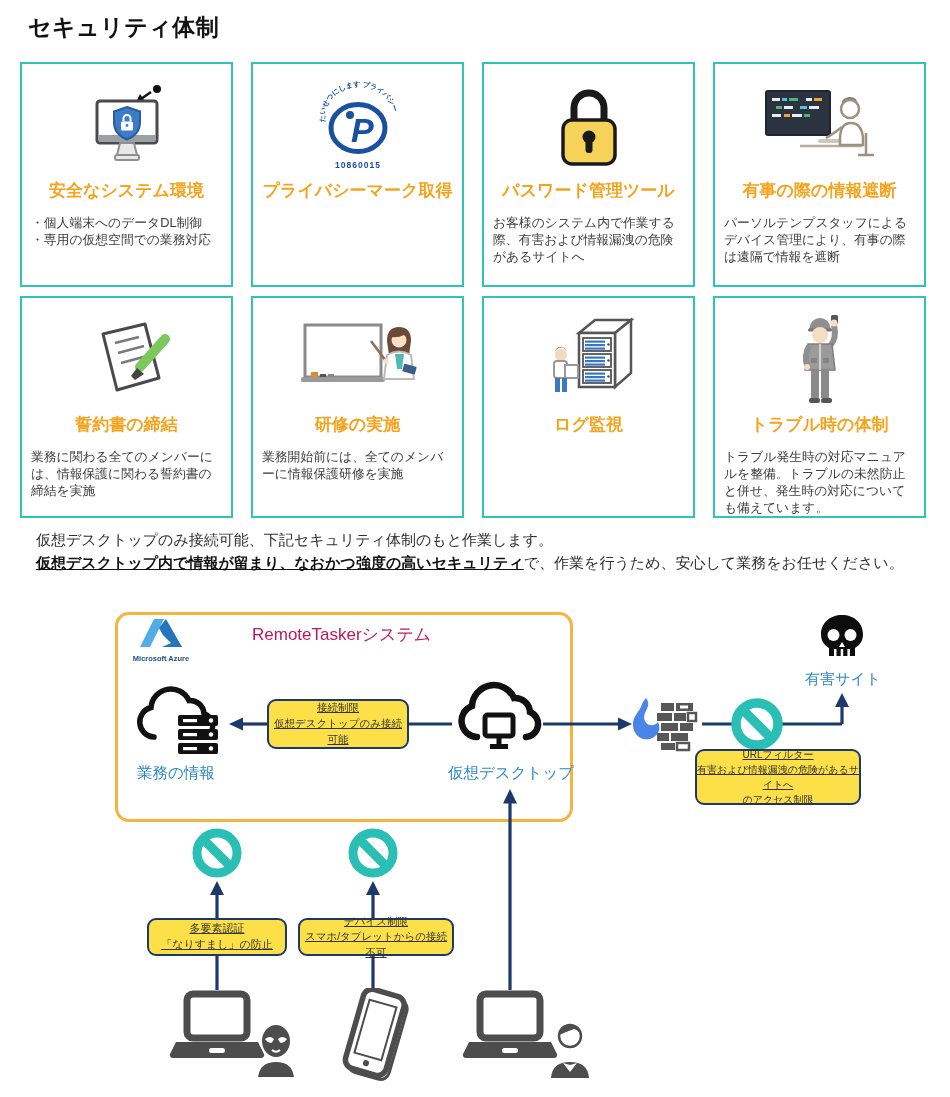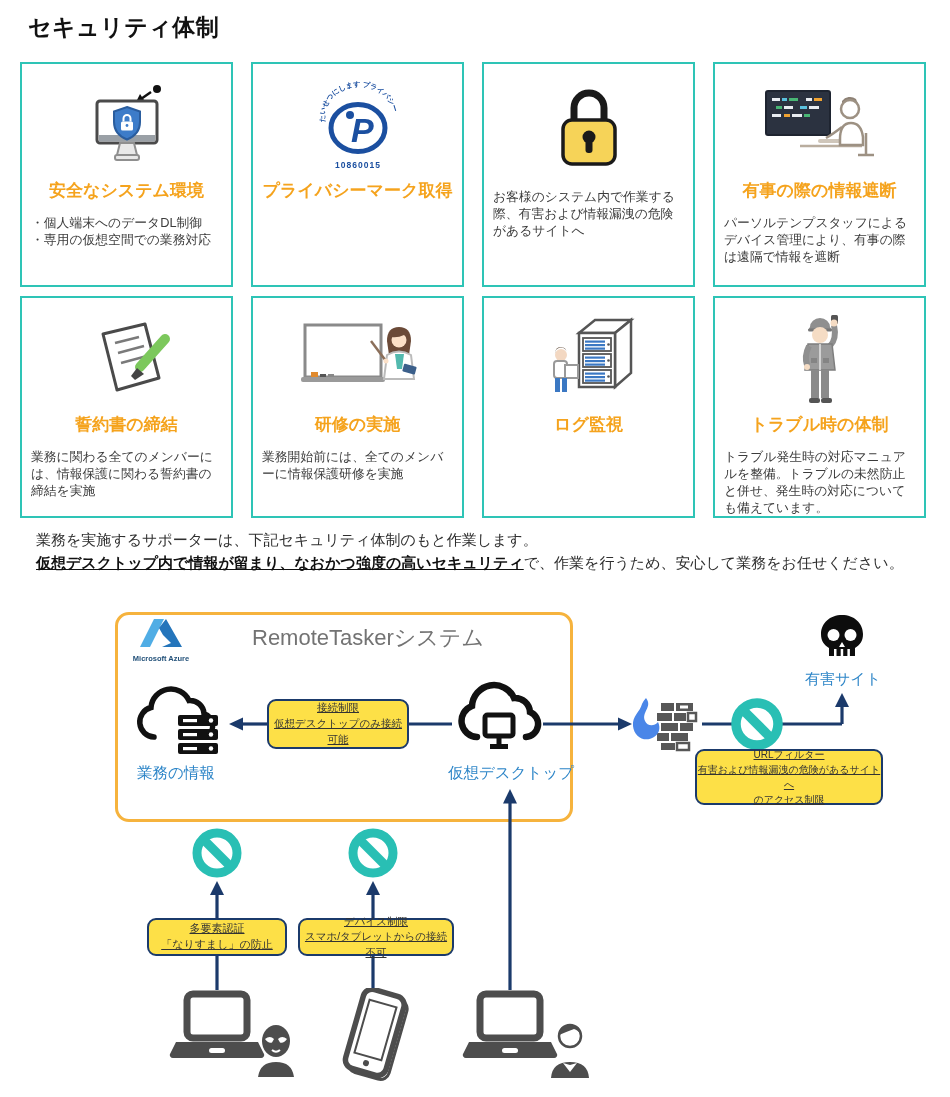--- a/index.html
+++ b/index.html
@@ -28,21 +28,21 @@
   .azure-frame { position:absolute; left:115px; top:15px; width:458px; height:210px;
                  border:3px solid #f6b33d; border-radius:14px; box-sizing:border-box; z-index:0; }
   .wires { position:absolute; left:0; top:0; z-index:1; }
   .dicon { position:absolute; z-index:2; }
   .dbox { position:absolute; background:#fde047; border:2.5px solid #1b3a6b; border-radius:9px;
           display:flex; align-items:center; justify-content:center; text-align:center;
           white-space:pre-line; color:#333; box-sizing:border-box; z-index:3;text-decoration:underline; }
   .dlabel { position:absolute; color:#2e86c8; font-size:15.5px; z-index:3;text-align:center; }
   .azure-logo { position:absolute; left:130px; top:20px; width:62px; text-align:center; z-index:3; }
   .azure-logo .azlabel { display:block; font-size:7.5px; font-weight:bold; color:#24527a; margin-top:1px; }
-  .system-title { position:absolute; left:252px; top:26px; font-size:22px; color:#737373; z-index:3; }
+  .system-title { position:absolute; left:252px; top:26px; font-size:17px; color:#be185d; z-index:3; }
 </style>
 </head>
 <body>
 
 <div class="page">
 
   <h1 class="page-title">セキュリティ体制</h1>
 
   <div class="cards">
 
@@ -87,20 +87,21 @@
 
     <div class="card">
       <div class="icon-area">
         <svg width="72" height="90" viewBox="0 0 72 88">
           <path d="M21 40 V26 a15 15 0 0 1 30 0 V40" fill="none" stroke="#1a1a1a" stroke-width="7"></path>
           <rect x="10" y="38" width="52" height="44" rx="9" fill="#f6d358" stroke="#1a1a1a" stroke-width="3.5"></rect>
           <circle cx="36" cy="55" r="6.5" fill="#1a1a1a"></circle>
           <rect x="32.5" y="58" width="7" height="13" rx="3" fill="#1a1a1a"></rect>
         </svg>
       </div>
+      <div class="card-title">パスワード管理ツール</div>
       <div class="card-body">お客様のシステム内で作業する際、有害および情報漏洩の危険があるサイトへ</div>
     </div>
 
     <div class="card">
       <div class="icon-area">
         <svg width="115" height="82" viewBox="0 0 115 82">
           <rect x="4" y="6" width="64" height="44" rx="2" fill="#2b3240" stroke="#1e2430" stroke-width="2"></rect>
           <g>
             <rect x="10" y="13" width="8" height="3" fill="#e9edf2"></rect>
               <rect x="20" y="13" width="5" height="3" fill="#5bc0de"></rect>
@@ -222,21 +223,21 @@
           <rect x="21" y="84" width="11" height="5" rx="2" fill="#555"></rect>
             <rect x="33" y="84" width="11" height="5" rx="2" fill="#555"></rect>
         </svg>
       </div>
       <div class="card-title">トラブル時の体制</div>
       <div class="card-body">トラブル発生時の対応マニュアルを整備。トラブルの未然防止と併せ、発生時の対応についても備えています。</div>
     </div>
   </div>
 
   <div class="lead">
-    <p>業務を実施するサポーターは、下記セキュリティ体制のもと作業します。</p>
+    <p>仮想デスクトップのみ接続可能、下記セキュリティ体制のもと作業します。</p>
     <p><span class="em">仮想デスクトップ内で情報が留まり、なおかつ強度の高いセキュリティ</span><span>で、作業を行うため、安心して業務をお任せください。</span></p>
   </div>
 
   <div class="diagram">
 
     <div class="azure-frame"></div>
 
     <svg class="wires" width="950" height="500" viewBox="0 0 950 500">
       <g stroke="#1b3a6b" stroke-width="3.2">
         <line x1="267" y1="127" x2="242" y2="127"></line>
@@ -318,21 +319,21 @@
         <rect x="26" y="38" width="12" height="8"></rect>
           <rect x="40" y="38" width="17" height="8"></rect>
         <rect x="30" y="48" width="14" height="7"></rect>
       </g>
       <rect x="57" y="18" width="8" height="8" fill="#fff" stroke="#575757" stroke-width="2.5"></rect>
       <rect x="46" y="48" width="12" height="7" fill="#fff" stroke="#575757" stroke-width="2.5"></rect>
       <rect x="49" y="10.5" width="8" height="3" fill="#fff"></rect>
       <path d="M15 3 c7 9 -5 14 -1 23 c2 5 9 6 13 1 c3 6 1 12 -4 15 c-9 6 -20 0 -21 -11 c-1 -10 7 -14 9 -22 q2 -4 4 -6 z" fill="#4a86e8"></path>
     </svg>
 
-    <div class="dbox" style="left:695px; top:152px; width:188px; height:56px; font-size:10px; line-height:1.5;">URLフィルター
+    <div class="dbox" style="left:695px; top:152px; width:166px; height:56px; font-size:10px; line-height:1.5;">URLフィルター
 有害および情報漏洩の危険があるサイトへ
 のアクセス制限</div>
 
     <svg class="dicon" style="left:816px; top:16px;" width="52" height="54" viewBox="0 0 52 54">
       <path d="M26 2 C14 2 5 10 5 21 c0 7 3 11 8 14 v8 h26 v-8 c5 -3 8 -7 8 -14 C47 10 38 2 26 2 z" fill="#0d0d0d"></path>
       <circle cx="17.5" cy="22" r="6" fill="#fff"></circle>
         <circle cx="34.5" cy="22" r="6" fill="#fff"></circle>
       <polygon points="26,29 23,34 29,34" fill="#fff"></polygon>
       <rect x="18" y="36" width="2.5" height="7" fill="#fff"></rect>
       <rect x="24.7" y="36" width="2.5" height="7" fill="#fff"></rect>

